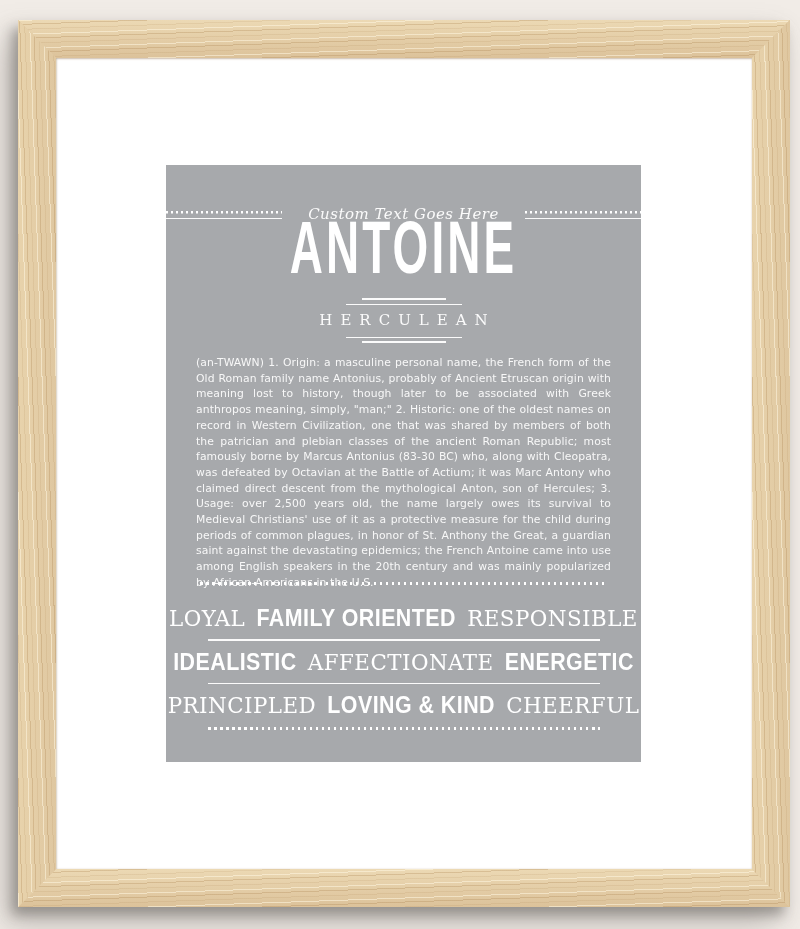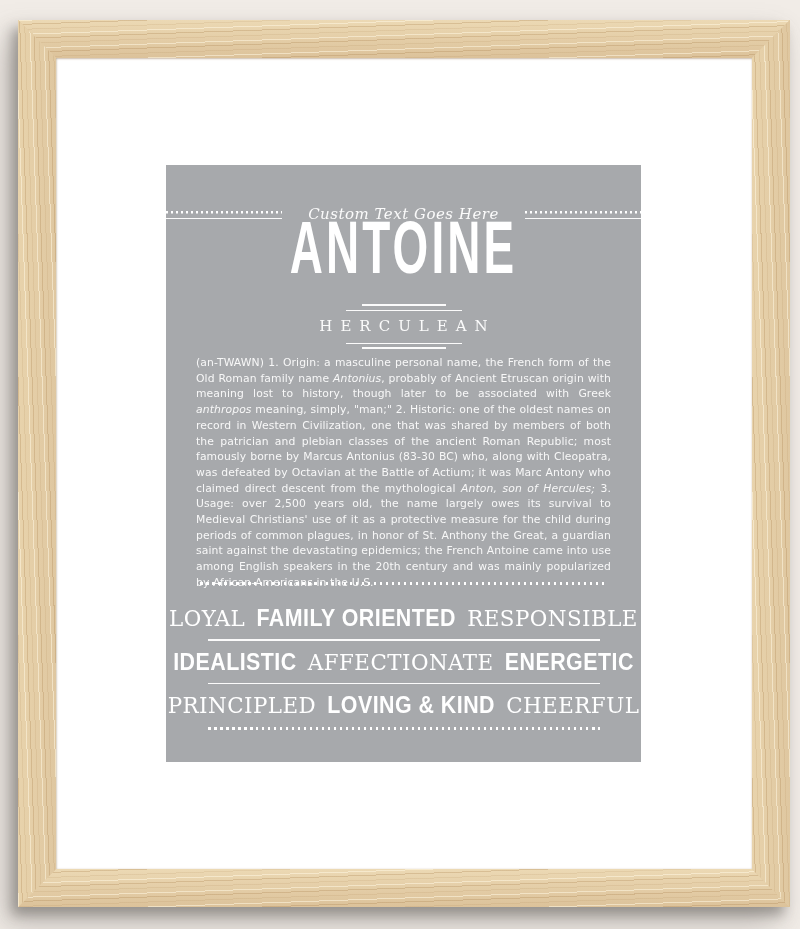--- a/index.html
+++ b/index.html
@@ -71,39 +71,39 @@
   
   .title{
     position:absolute;top:46px;left:0;width:100%;
     text-align:center;line-height:74px;
     font-family:"Liberation Sans", sans-serif;font-weight:700;
     font-size:74px;letter-spacing:5px;color:#fff;
     transform:scaleX(.62);transform-origin:center;
     white-space:nowrap;
   }
   
-  .subtitle-block{position:absolute;top:139px;left:0;width:100%;text-align:center;}
+  .subtitle-block{position:absolute;top:133px;left:0;width:100%;text-align:center;}
   .rline{margin:0 auto;background:rgba(255,255,255,.95);}
   .rline.short{width:84px;height:2px;}
   .rline.long{width:116px;height:1px;}
   .subtitle-block .rline.short.first{margin-bottom:4px;}
   .subtitle{
     font-family:"DejaVu Serif", serif;font-size:15px;font-weight:500;
     letter-spacing:8px;text-indent:8px;color:#fbfbfb;
     margin:6px auto 8px auto;
   }
   .subtitle-block .rline.long.last{margin-bottom:3px;}
   
   .definition{
     position:absolute;top:190px;left:30px;width:415px;
     font-family:"DejaVu Sans", sans-serif;
     font-size:10.8px;line-height:15.7px;letter-spacing:.1px;
     text-align:justify;color:rgba(252,252,252,.95);
   }
-  .definition .it{font-style:italic;}
+  .definition .it{}
   
   .dotted{
     background-image:repeating-linear-gradient(to right,#fff 0 2.5px,transparent 2.5px 6px);
     height:2.5px;
   }
   .dotted.mid{position:absolute;top:417px;left:34px;width:407px;}
   
   .traits{position:absolute;top:440px;left:0;width:100%;}
   .trait-row{
     display:flex;justify-content:center;align-items:baseline;gap:12px;

